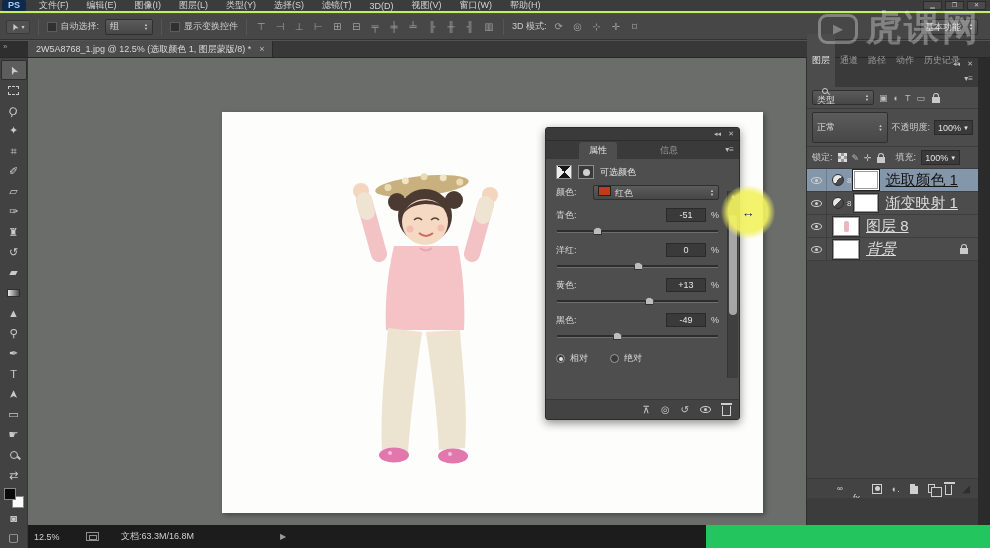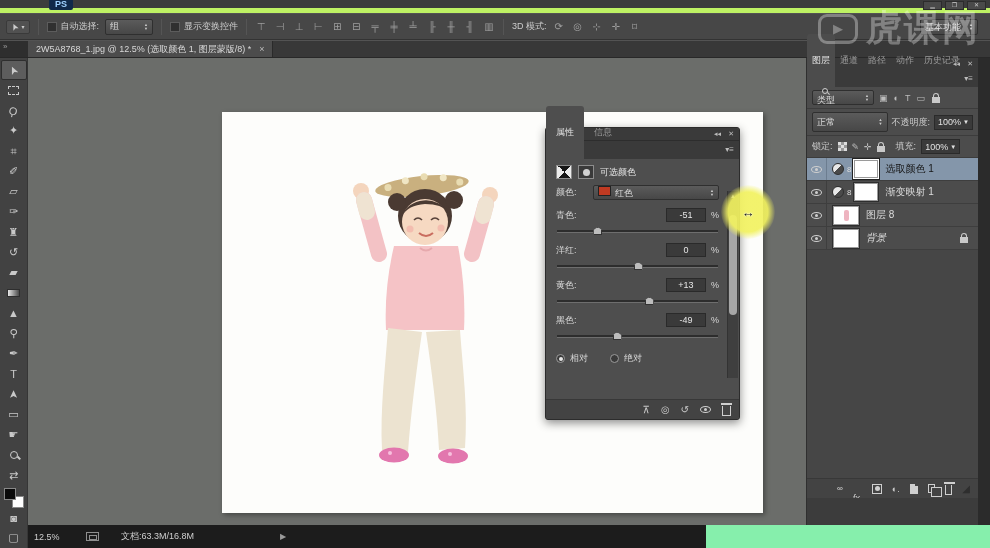--- a/index.html
+++ b/index.html
@@ -1,20 +1,20 @@
 <!DOCTYPE html>
 <html><head>
 <meta charset="utf-8">
 <style>
   html,body{margin:0;padding:0;background:#222;}
   *{box-sizing:border-box;font-family:"Liberation Sans","DejaVu Sans",sans-serif;}
   .app{position:relative;width:990px;height:548px;background:#535353;overflow:hidden;color:#ccc;font-size:9px;}
 
   
-  .menubar{position:absolute;left:0;top:0;width:990px;height:13px;background:#3c3c3c;border-bottom:5px solid #bef264;display:flex;align-items:center;padding-left:47px;}
+  .menubar{position:absolute;left:0;top:0;width:990px;height:13px;background:#3c3c3c;border-bottom:2px solid #bef264;display:flex;align-items:center;}
   .ps-logo{width:24px;height:11px;margin:0 4px 0 2px;background:#10294a;color:#9fd1ff;font-weight:bold;font-size:9px;line-height:11px;text-align:center;border-radius:2px;}
   .menu-items{display:flex;height:100%;align-items:center;}
   .menu-item{padding:0 9px;color:#d2d2d2;white-space:nowrap;cursor:default;}
   .win-controls{position:absolute;right:4px;top:1px;display:flex;gap:3px;}
   .winbtn{width:19px;height:9px;background:#4a4a4a;border:1px solid #2c2c2c;color:#ccc;font-size:6px;line-height:7px;text-align:center;}
 
   
   .optionsbar{position:absolute;left:0;top:14px;width:990px;height:26px;background:#474747;border-bottom:1px solid #333;display:flex;align-items:center;padding:0 6px;gap:6px;}
   .sep{width:1px;height:16px;background:#383838;border-right:1px solid #555;margin:0 2px;}
   .tool-preview{display:flex;align-items:center;gap:3px;padding:1px 4px;border:1px solid #3a3a3a;border-radius:2px;background:#515151;}
@@ -47,21 +47,21 @@
 
   
   .canvas{position:absolute;left:28px;top:58px;width:778px;height:467px;background:#6b6d6a;}
   .doc{position:absolute;left:194px;top:54px;width:541px;height:401px;background:#fdfdfb;box-shadow:2px 2px 5px rgba(0,0,0,.35);}
   .doc svg{position:absolute;left:100px;top:48px;}
 
   
   .props{position:absolute;left:545px;top:127px;width:195px;height:293px;background:#4e4e4e;border:1px solid #2c2c2c;box-shadow:0 3px 10px rgba(0,0,0,.45);border-radius:3px;display:flex;flex-direction:column;}
   .p-titlebar{height:13px;background:#3a3a3a;border-bottom:1px solid #2d2d2d;display:flex;justify-content:flex-end;align-items:center;gap:7px;padding:0 5px;color:#bbb;font-size:7px;border-radius:3px 3px 0 0;}
   .p-tabs{height:18px;background:#3a3a3a;display:flex;align-items:flex-end;position:relative;}
-  .p-tab{padding:20px 10px;color:#9c9c9c;}
+  .p-tab{padding:2px 10px;color:#9c9c9c;margin-left:33px;}
   .p-tab.active{background:#4e4e4e;color:#e2e2e2;border-radius:3px 3px 0 0;}
   .p-menu{position:absolute;right:5px;top:4px;color:#bdbdbd;font-size:8px;}
   .p-body{flex:1;padding:6px 20px 4px 10px;position:relative;}
   .p-adjrow{display:flex;align-items:center;gap:6px;margin-bottom:6px;}
   .selcol-ic{width:16px;height:14px;border:1px solid #8d8d8d;background:conic-gradient(from 45deg,#ececec 0 90deg,#161616 0 180deg,#ececec 0 270deg,#161616 0);}
   .maskbtn-ic{width:16px;height:14px;background:#3a3a3a;border:1px solid #8d8d8d;display:flex;align-items:center;justify-content:center;}
   .maskbtn-ic::before{content:"";width:7px;height:7px;border-radius:50%;background:#d2d2d2;}
   .p-row{display:flex;align-items:center;gap:5px;margin:5px 0;}
   .p-label{width:32px;color:#d8d8d8;white-space:nowrap;}
   .p-row .ps-select{flex:1;height:15px;}
@@ -111,62 +111,75 @@
   .dock{position:absolute;left:806px;top:58px;width:172px;height:467px;background:#464646;border-left:1px solid #2f2f2f;}
   .d-top{height:12px;background:#3a3a3a;display:flex;justify-content:flex-end;align-items:center;gap:7px;padding:0 5px;color:#bbb;font-size:7px;}
   .d-tabs{height:17px;background:#3a3a3a;display:flex;align-items:flex-end;position:relative;white-space:nowrap;}
   .d-tab{padding:20px 5px;color:#9c9c9c;}
   .d-tab.active{background:#4c4c4c;color:#e2e2e2;border-radius:3px 3px 0 0;}
   .d-body{background:#4c4c4c;}
   .d-filter{display:flex;align-items:center;gap:5px;padding:3px 5px;border-bottom:1px solid #3c3c3c;}
   .d-filter .ps-select{height:15px;width:62px;}
   .d-filter .fic{color:#bdbdbd;font-size:9px;width:12px;text-align:center;}
   .d-blend{display:flex;align-items:center;gap:4px;padding:3px 5px;border-bottom:1px solid #3c3c3c;white-space:nowrap;}
-  .d-blend .ps-select{width:78px;height:20px;}
+  .d-blend .ps-select{width:78px;height:31px;}
   .numbox{display:inline-flex;align-items:center;gap:2px;background:#3a3a3a;border:1px solid #2a2a2a;height:15px;padding:0 3px;color:#e2e2e2;}
   .d-lock{display:flex;align-items:center;gap:5px;padding:3px 5px;border-bottom:1px solid #3c3c3c;white-space:nowrap;}
   .lk-ic{color:#bdbdbd;font-size:9px;}
   .lk-checker{width:9px;height:9px;background-image:linear-gradient(45deg,#999 25%,transparent 25%,transparent 75%,#999 75%),linear-gradient(45deg,#999 25%,transparent 25%,transparent 75%,#999 75%);background-size:6px 6px;background-position:0 0,3px 3px;background-color:#ddd;}
   .layers-list{}
   .lrow{height:23px;display:flex;align-items:center;border-bottom:1px solid #3e3e3e;background:#4c4c4c;}
   .lrow.sel{background:#8496aa;color:#151515;}
   .lrow .eyecell{width:20px;align-self:stretch;display:flex;align-items:center;justify-content:center;border-right:1px solid #3e3e3e;}
   .lrow.sel .eyecell{border-right-color:#6c7d90;}
   .lthumb{width:26px;height:19px;border:1px solid #9a9a9a;box-shadow:0 0 0 1px #2e2e2e;background:#fff;position:relative;}
   .lthumb.mask{width:24px;height:18px;}
   .lrow.sel .lthumb.mask{box-shadow:0 0 0 1px #fff,0 0 0 2px #222;}
   .lthumb.fig::after{content:"";position:absolute;left:10px;top:3px;width:5px;height:11px;background:#eeb4c0;border-radius:2px;}
-  .lname{margin-left:7px;white-space:nowrap;font-size:10px;color:#ddd;}
+  .lname{margin-left:7px;white-space:nowrap;font-size:15px;color:#ddd;text-decoration:underline;}
   .lrow.sel .lname{color:#161616;}
   .lname.it{font-style:italic;}
   .lrow .right{margin-left:auto;margin-right:10px;}
   .d-footer{position:absolute;left:0;right:0;bottom:27px;height:20px;background:#434343;border-top:1px solid #383838;display:flex;align-items:center;gap:10px;padding:0 8px 0 30px;color:#c9c9c9;font-size:9px;}
   .d-footer .grip{margin-left:auto;color:#2e2e2e;font-size:10px;}
   .d-bottom{position:absolute;left:0;right:0;bottom:0;height:27px;background:#3c3c3c;}
   .dock-strip{position:absolute;left:978px;top:58px;width:12px;height:467px;background:#2b2b2b;}
 
   
-  .statusbar{position:absolute;left:28px;top:525px;width:962px;height:23px;background:#86efac;}
+  .statusbar{position:absolute;left:28px;top:525px;width:962px;height:23px;background:#22c55e;}
   .status-dark{position:absolute;left:0;top:0;width:678px;height:23px;background:#1c1c1c;display:flex;align-items:center;gap:0;color:#cfcfcf;}
   .zoom-pct{margin-left:6px;width:52px;}
   .doc-info{margin-left:22px;}
   .st-arrow{margin-left:86px;color:#9a9a9a;font-size:8px;}
 
   
   .watermark{position:absolute;right:10px;top:4px;display:flex;align-items:center;gap:8px;opacity:.32;z-index:40;pointer-events:none;}
   .wm-ic{width:40px;height:30px;border:3px solid #fff;border-radius:9px;display:flex;align-items:center;justify-content:center;color:#fff;font-size:13px;}
   .wm-tx{color:#fff;font-size:36px;font-weight:bold;letter-spacing:2px;}
 </style>
 </head>
 <body>
 
 <div class="app">
 
   <div class="menubar">
     <div class="ps-logo">PS</div>
+    <div class="menu-items" id="menuItems">
+        <span class="menu-item">文件(F)</span>
+        <span class="menu-item">编辑(E)</span>
+        <span class="menu-item">图像(I)</span>
+        <span class="menu-item">图层(L)</span>
+        <span class="menu-item">类型(Y)</span>
+        <span class="menu-item">选择(S)</span>
+        <span class="menu-item">滤镜(T)</span>
+        <span class="menu-item">3D(D)</span>
+        <span class="menu-item">视图(V)</span>
+        <span class="menu-item">窗口(W)</span>
+        <span class="menu-item">帮助(H)</span>
+      </div>
     <div class="win-controls" id="winControls">
         <span class="winbtn">▁</span>
         <span class="winbtn">❐</span>
         <span class="winbtn">✕</span>
       </div>
   </div>
 
   <div class="optionsbar">
     <div class="tool-preview">
       <span class="g" style="display:inline-block;transform:rotate(-115deg);font-size:9px;">➤</span>

